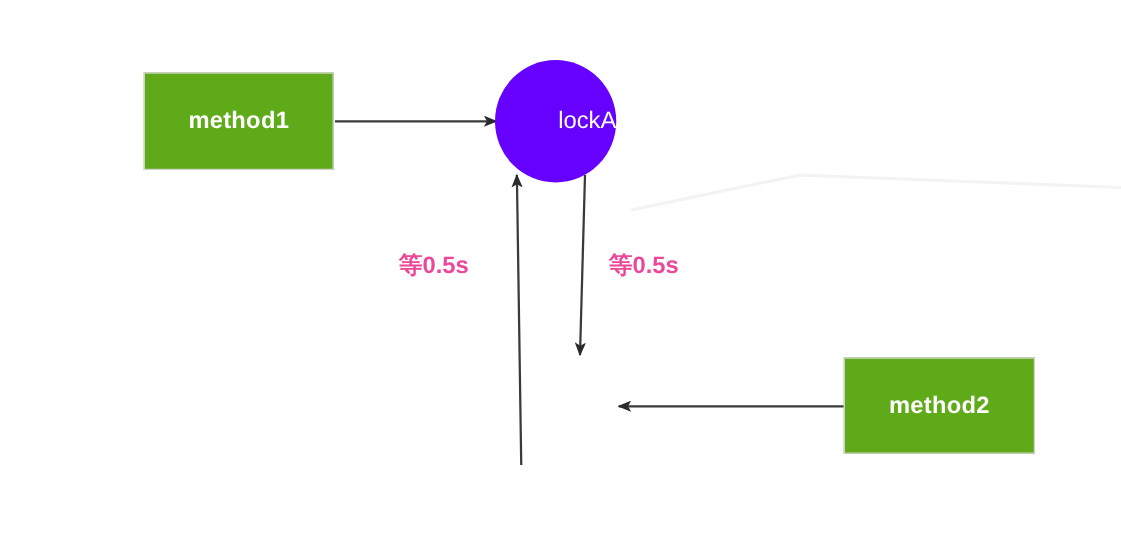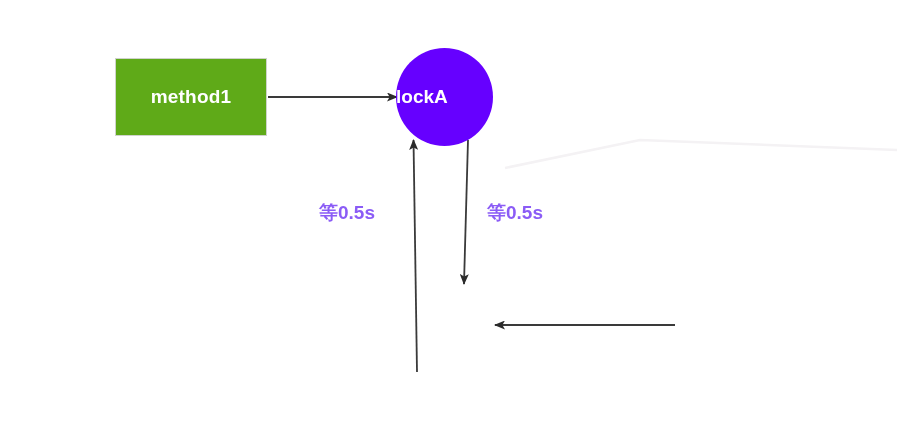--- a/index.html
+++ b/index.html
@@ -37,41 +37,41 @@
     letter-spacing: .2px;
   }
   #box-method1 { left: 115px; top: 58px;  width: 152px; height: 78px; }
   #box-method2 { left: 675px; top: 286px; width: 153px; height: 77px; }
 
   
   .lock-node {
     position: absolute;
     display: flex;
     align-items: center;
-    justify-content: flex-start;
+    justify-content: flex-end;
     border-radius: 50%;
     color: #ffffff;
     font-size: 19px;
-    font-weight: bold;
+    font-weight: normal;
   }
   #node-lockA {
     left: 396px; top: 48px;
     width: 97px; height: 98px;
     background: #6600ff;
   }
   #node-lockB {
     left: 395px; top: 280px;
     width: 98px; height: 98px;
     background: #db0077;
   }
 
   
   .edge-label {
     position: absolute;
-    color: #8b5cf6;
+    color: #ec4899;
     font-size: 19px;
     font-weight: bold;
     white-space: nowrap;
     line-height: 21px;
   }
   #label-wait-left  { left: 319px; top: 202px; }
   #label-wait-right { left: 487px; top: 202px; }
 </style>
 </head>
 <body>
@@ -98,18 +98,21 @@
 
   <div class="proc-box" id="box-method1">
     <span>method1</span>
   </div>
 
   <div class="lock-node" id="node-lockA">
     <span>lockA</span>
   </div>
 
 
+  <div class="proc-box" id="box-method2">
+    <span>method2</span>
+  </div>
 
   <div class="edge-label" id="label-wait-left">等0.5s</div>
 
   <div class="edge-label" id="label-wait-right">等0.5s</div>
 
 </div>
 
 </body></html>

